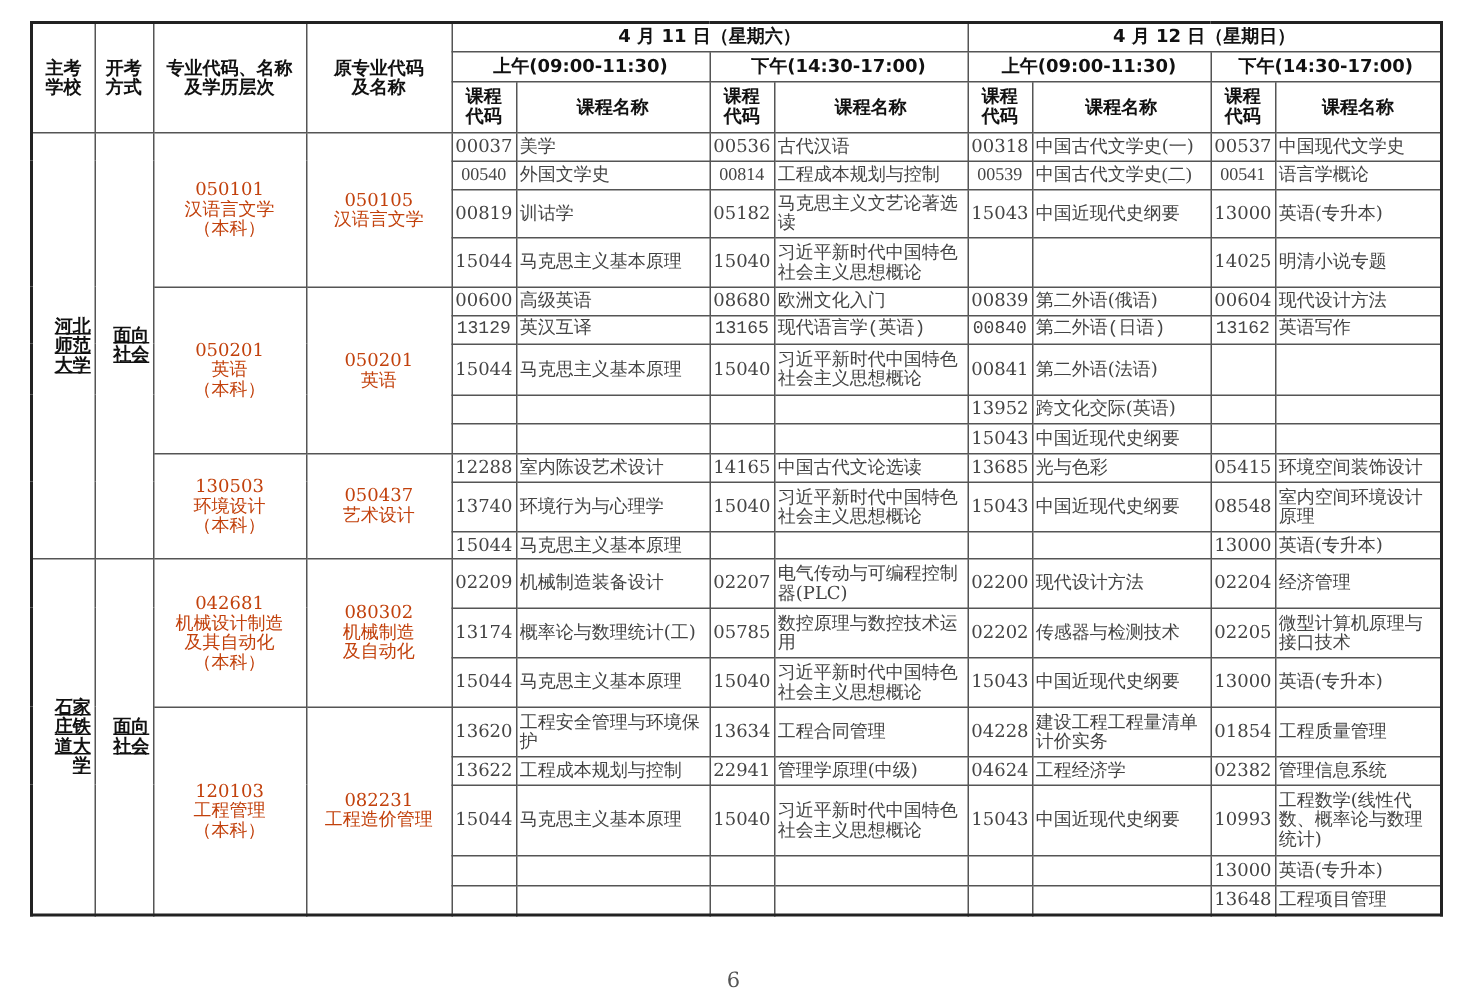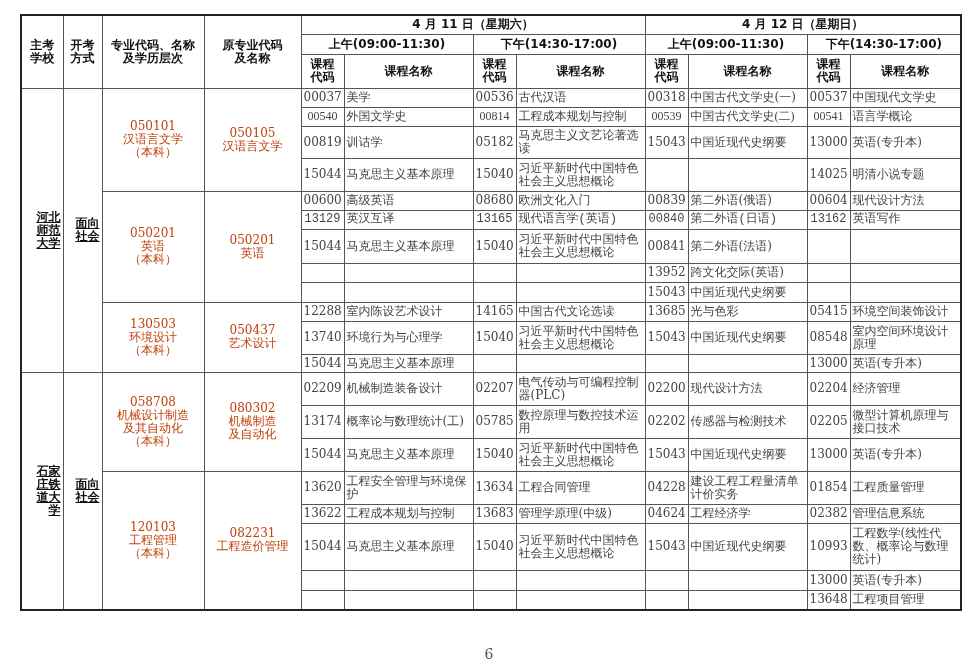--- a/index.html
+++ b/index.html
@@ -215,21 +215,21 @@
         <td class="code">13000</td>
         <td class="name">英语(专升本)</td>
       </tr>
       <tr style="height: 33px;">
         <td class="school ml" rowspan="8">石家
 庄铁
 道大
 学</td>
         <td class="school ml" rowspan="8">面向
 社会</td>
-        <td class="major ml" rowspan="3">058708
+        <td class="major ml" rowspan="3">042681
 机械设计制造
 及其自动化
 （本科）</td>
         <td class="major ml" rowspan="3">080302
 机械制造
 及自动化</td>
         <td class="code">02209</td>
         <td class="name">机械制造装备设计</td>
         <td class="code">02207</td>
         <td class="name">电气传动与可编程控制器(PLC)</td>
@@ -269,21 +269,21 @@
         <td class="code">13634</td>
         <td class="name">工程合同管理</td>
         <td class="code">04228</td>
         <td class="name">建设工程工程量清单计价实务</td>
         <td class="code">01854</td>
         <td class="name">工程质量管理</td>
       </tr>
       <tr style="height: 19px;">
         <td class="code">13622</td>
         <td class="name">工程成本规划与控制</td>
-        <td class="code">13683</td>
+        <td class="code">22941</td>
         <td class="name">管理学原理(中级)</td>
         <td class="code">04624</td>
         <td class="name">工程经济学</td>
         <td class="code">02382</td>
         <td class="name">管理信息系统</td>
       </tr>
       <tr style="height: 47px;">
         <td class="code">15044</td>
         <td class="name">马克思主义基本原理</td>
         <td class="code">15040</td>

